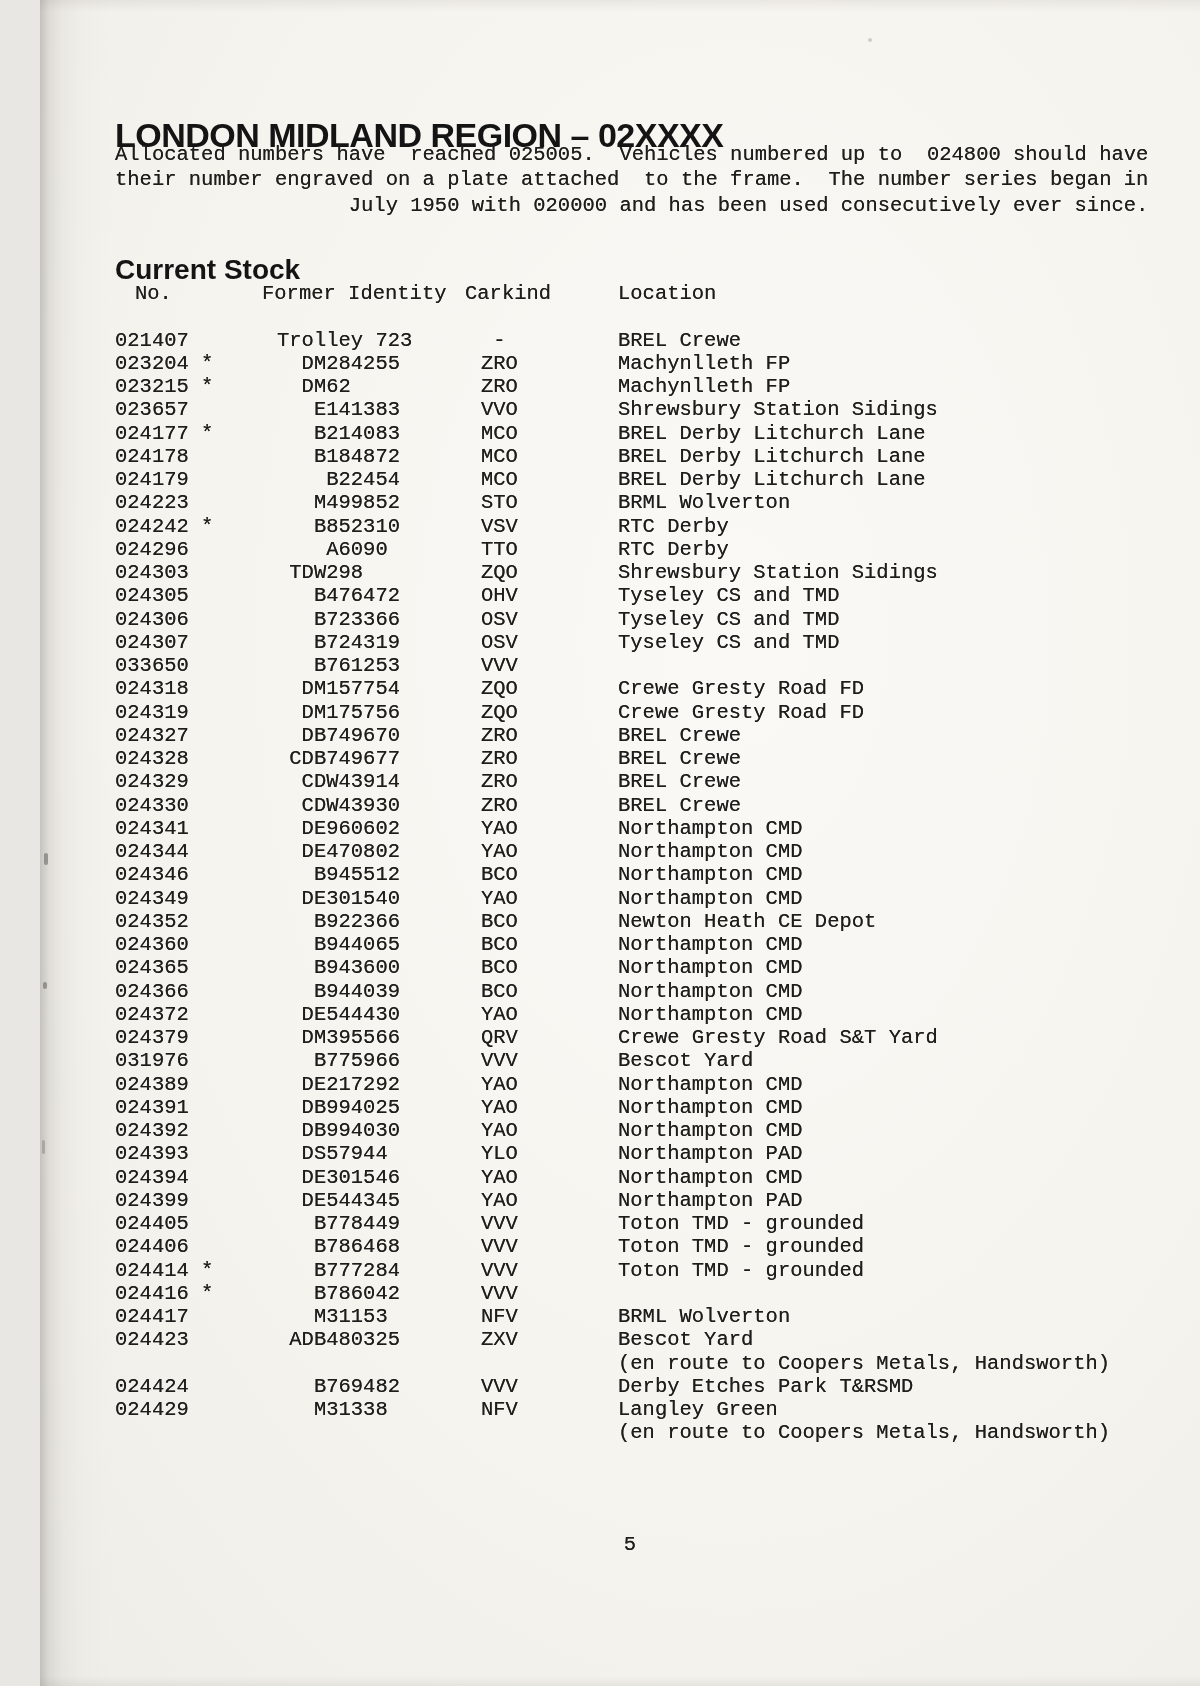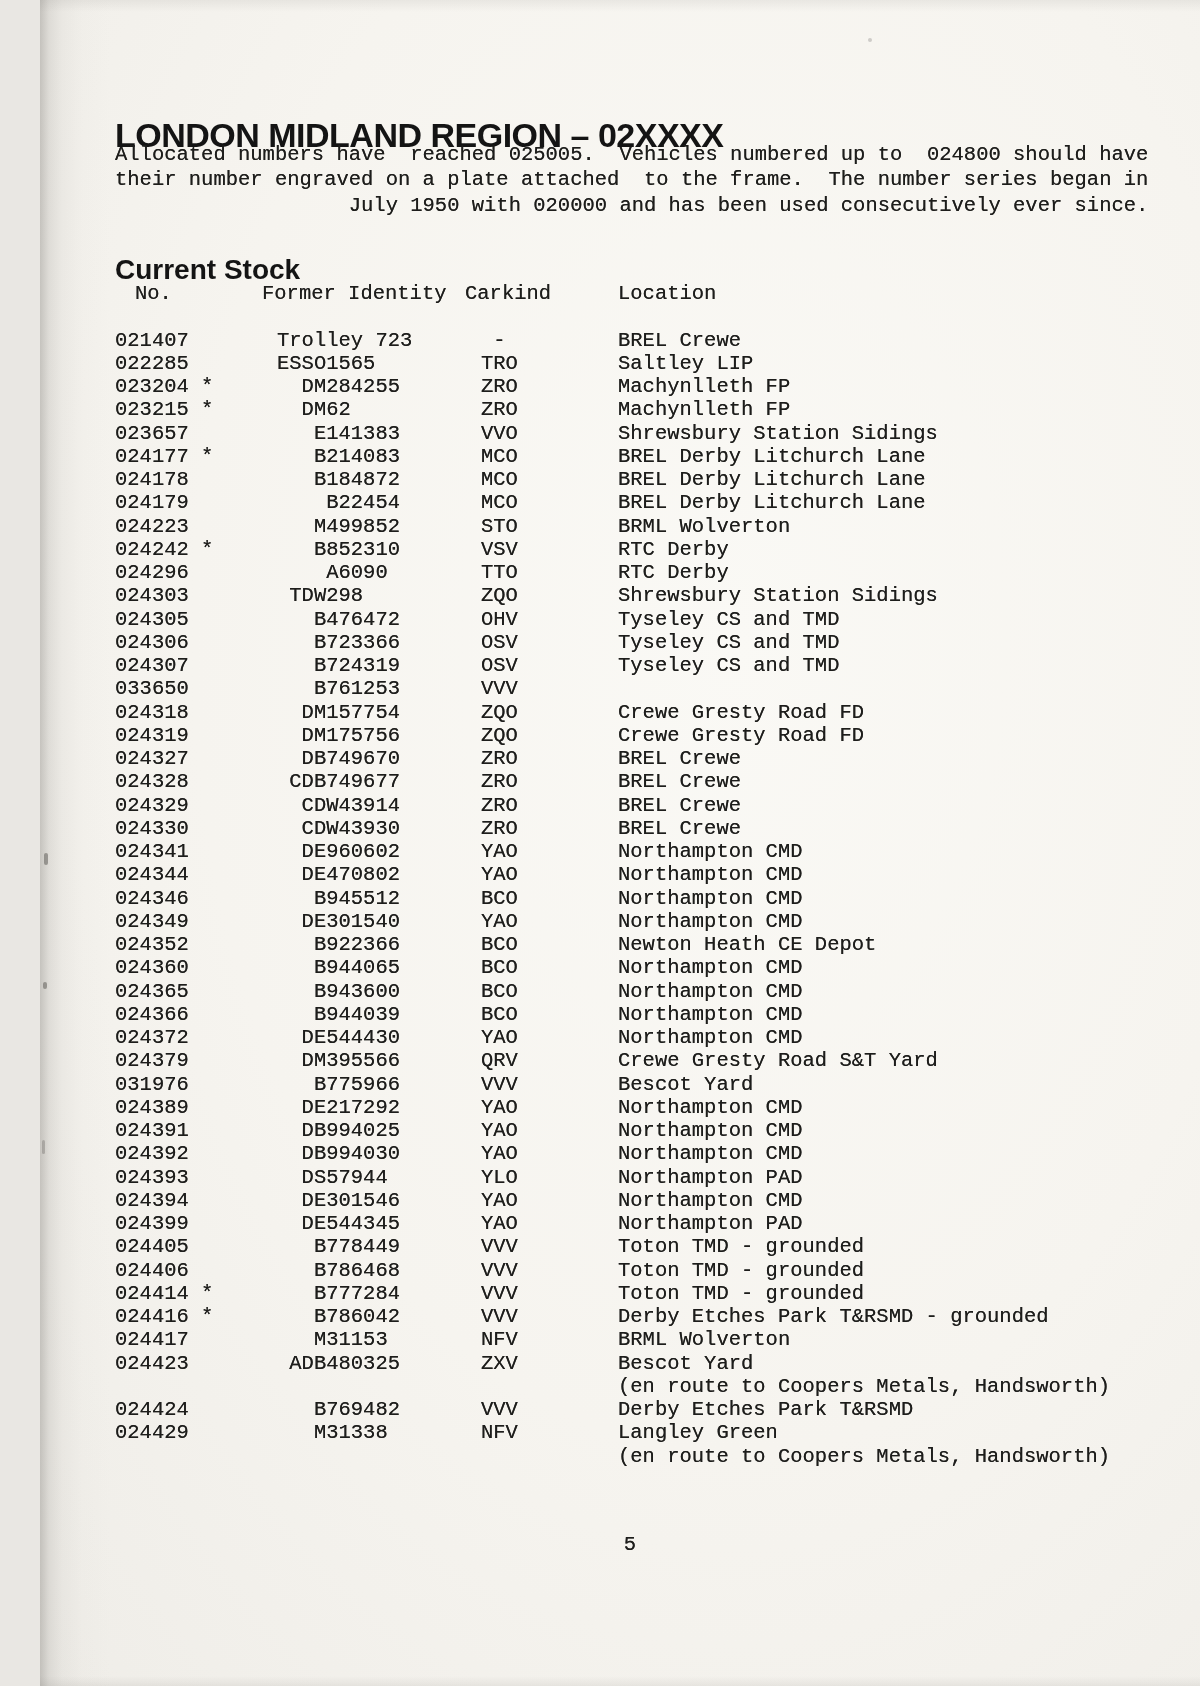--- a/index.html
+++ b/index.html
@@ -87,21 +87,20 @@
 
   <div class="stock-table ink">
     <div class="trow thead">
       <span class="c-no h-no">No.</span>
       <span class="c-fi">Former Identity</span>
       <span class="c-ck">Carkind</span>
       <span class="c-loc">Location</span>
     </div>
     <div>
         <div class="trow"><span class="c-no v">021407</span><span class="c-fi v">Trolley 723</span><span class="c-ck v"> -</span><span class="c-loc v">BREL Crewe</span></div>
-        <div class="trow"><span class="c-no v">022285</span><span class="c-fi v">ESSO1565</span><span class="c-ck v">TRO</span><span class="c-loc v">Saltley LIP</span></div>
         <div class="trow"><span class="c-no v">023204 *</span><span class="c-fi v">  DM284255</span><span class="c-ck v">ZRO</span><span class="c-loc v">Machynlleth FP</span></div>
         <div class="trow"><span class="c-no v">023215 *</span><span class="c-fi v">  DM62</span><span class="c-ck v">ZRO</span><span class="c-loc v">Machynlleth FP</span></div>
         <div class="trow"><span class="c-no v">023657</span><span class="c-fi v">   E141383</span><span class="c-ck v">VVO</span><span class="c-loc v">Shrewsbury Station Sidings</span></div>
         <div class="trow"><span class="c-no v">024177 *</span><span class="c-fi v">   B214083</span><span class="c-ck v">MCO</span><span class="c-loc v">BREL Derby Litchurch Lane</span></div>
         <div class="trow"><span class="c-no v">024178</span><span class="c-fi v">   B184872</span><span class="c-ck v">MCO</span><span class="c-loc v">BREL Derby Litchurch Lane</span></div>
         <div class="trow"><span class="c-no v">024179</span><span class="c-fi v">    B22454</span><span class="c-ck v">MCO</span><span class="c-loc v">BREL Derby Litchurch Lane</span></div>
         <div class="trow"><span class="c-no v">024223</span><span class="c-fi v">   M499852</span><span class="c-ck v">STO</span><span class="c-loc v">BRML Wolverton</span></div>
         <div class="trow"><span class="c-no v">024242 *</span><span class="c-fi v">   B852310</span><span class="c-ck v">VSV</span><span class="c-loc v">RTC Derby</span></div>
         <div class="trow"><span class="c-no v">024296</span><span class="c-fi v">    A6090</span><span class="c-ck v">TTO</span><span class="c-loc v">RTC Derby</span></div>
         <div class="trow"><span class="c-no v">024303</span><span class="c-fi v"> TDW298</span><span class="c-ck v">ZQO</span><span class="c-loc v">Shrewsbury Station Sidings</span></div>
@@ -128,21 +127,21 @@
         <div class="trow"><span class="c-no v">031976</span><span class="c-fi v">   B775966</span><span class="c-ck v">VVV</span><span class="c-loc v">Bescot Yard</span></div>
         <div class="trow"><span class="c-no v">024389</span><span class="c-fi v">  DE217292</span><span class="c-ck v">YAO</span><span class="c-loc v">Northampton CMD</span></div>
         <div class="trow"><span class="c-no v">024391</span><span class="c-fi v">  DB994025</span><span class="c-ck v">YAO</span><span class="c-loc v">Northampton CMD</span></div>
         <div class="trow"><span class="c-no v">024392</span><span class="c-fi v">  DB994030</span><span class="c-ck v">YAO</span><span class="c-loc v">Northampton CMD</span></div>
         <div class="trow"><span class="c-no v">024393</span><span class="c-fi v">  DS57944</span><span class="c-ck v">YLO</span><span class="c-loc v">Northampton PAD</span></div>
         <div class="trow"><span class="c-no v">024394</span><span class="c-fi v">  DE301546</span><span class="c-ck v">YAO</span><span class="c-loc v">Northampton CMD</span></div>
         <div class="trow"><span class="c-no v">024399</span><span class="c-fi v">  DE544345</span><span class="c-ck v">YAO</span><span class="c-loc v">Northampton PAD</span></div>
         <div class="trow"><span class="c-no v">024405</span><span class="c-fi v">   B778449</span><span class="c-ck v">VVV</span><span class="c-loc v">Toton TMD - grounded</span></div>
         <div class="trow"><span class="c-no v">024406</span><span class="c-fi v">   B786468</span><span class="c-ck v">VVV</span><span class="c-loc v">Toton TMD - grounded</span></div>
         <div class="trow"><span class="c-no v">024414 *</span><span class="c-fi v">   B777284</span><span class="c-ck v">VVV</span><span class="c-loc v">Toton TMD - grounded</span></div>
-        <div class="trow"><span class="c-no v">024416 *</span><span class="c-fi v">   B786042</span><span class="c-ck v">VVV</span><span class="c-loc v">Derby Etches Park T&amp;RSMD - grounded</span></div>
+        <div class="trow"><span class="c-no v">024416 *</span><span class="c-fi v">   B786042</span><span class="c-ck v">VVV</span></div>
         <div class="trow"><span class="c-no v">024417</span><span class="c-fi v">   M31153</span><span class="c-ck v">NFV</span><span class="c-loc v">BRML Wolverton</span></div>
         <div class="trow"><span class="c-no v">024423</span><span class="c-fi v"> ADB480325</span><span class="c-ck v">ZXV</span><span class="c-loc v">Bescot Yard</span></div>
         <div class="trow"><span class="c-no v"></span><span class="c-fi v"></span><span class="c-ck v"></span><span class="c-loc v">(en route to Coopers Metals, Handsworth)</span></div>
         <div class="trow"><span class="c-no v">024424</span><span class="c-fi v">   B769482</span><span class="c-ck v">VVV</span><span class="c-loc v">Derby Etches Park T&amp;RSMD</span></div>
         <div class="trow"><span class="c-no v">024429</span><span class="c-fi v">   M31338</span><span class="c-ck v">NFV</span><span class="c-loc v">Langley Green</span></div>
         <div class="trow"><span class="c-no v"></span><span class="c-fi v"></span><span class="c-ck v"></span><span class="c-loc v">(en route to Coopers Metals, Handsworth)</span></div>
       </div>
   </div>
 
   <div class="page-number ink">5</div>

